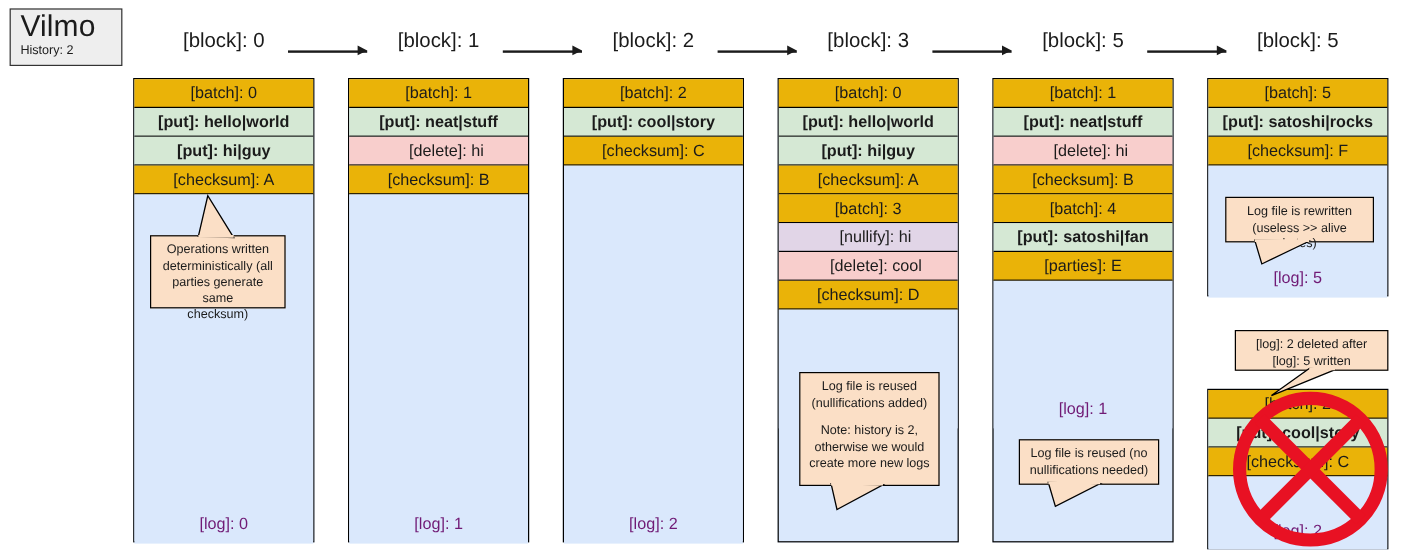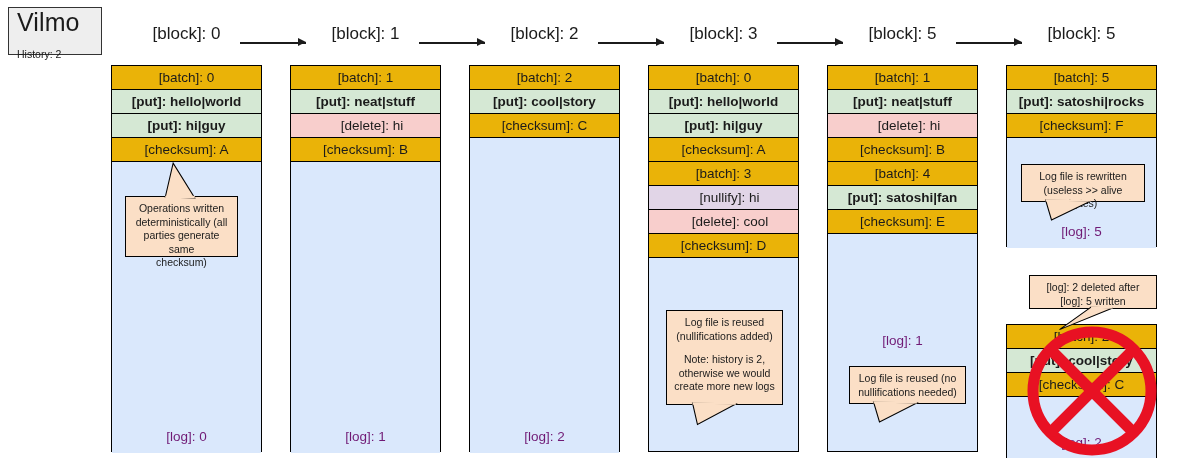--- a/index.html
+++ b/index.html
@@ -15,21 +15,21 @@
   #stage{position:absolute;left:0;top:0;width:1182px;height:458px;}
 
   
   .title-box{
     position:absolute;left:8px;top:7px;width:94px;height:48px;
     background:#eeeeee;border:1px solid #333333;
     box-sizing:border-box;
     padding:4px 0 0 8px;
   }
   .title-main{font-size:25px;color:#1b1b1b;line-height:21px;letter-spacing:.1px;}
-  .title-sub{font-size:10.5px;color:#1b1b1b;line-height:13px;margin-top:15px;}
+  .title-sub{font-size:10.5px;color:#1b1b1b;line-height:13px;margin-top:3px;}
 
   
   .blk-head{
     position:absolute;top:24px;
     font-size:17px;color:#1b1b1b;
     white-space:nowrap;
     text-align:center;
   }
   .arrow{
     position:absolute;top:38px;height:9px;
@@ -201,21 +201,21 @@
     <p class="cl-p">create more new logs</p>
   </div>
 
   <div class="col" style="left:827px;height:387px;">
     <div class="row batch">[batch]: 1</div>
     <div class="row put">[put]: neat|stuff</div>
     <div class="row delete">[delete]: hi</div>
     <div class="row checksum">[checksum]: B</div>
     <div class="row batch">[batch]: 4</div>
     <div class="row put">[put]: satoshi|fan</div>
-    <div class="row checksum">[checksum]: E</div>
+    <div class="row checksum">[parties]: E</div>
     <div class="logpane" style="height:123px;">
       <div class="logtext">[log]: 1</div>
     </div>
   </div>
   <div class="callout" style="left:849px;top:366px;width:117px;height:38px;">
     <svg class="tail" viewBox="0 0 117 38" preserveAspectRatio="none">
       <polygon points="24,37 30,58 68,38" fill="#fbdfc6" stroke="#000" stroke-width="1.1"></polygon>
       <line x1="24" y1="37.4" x2="68" y2="37.4" stroke="#fbdfc6" stroke-width="2.4"></line>
     </svg>
     <p class="cl-p">Log file is reused (no</p>

